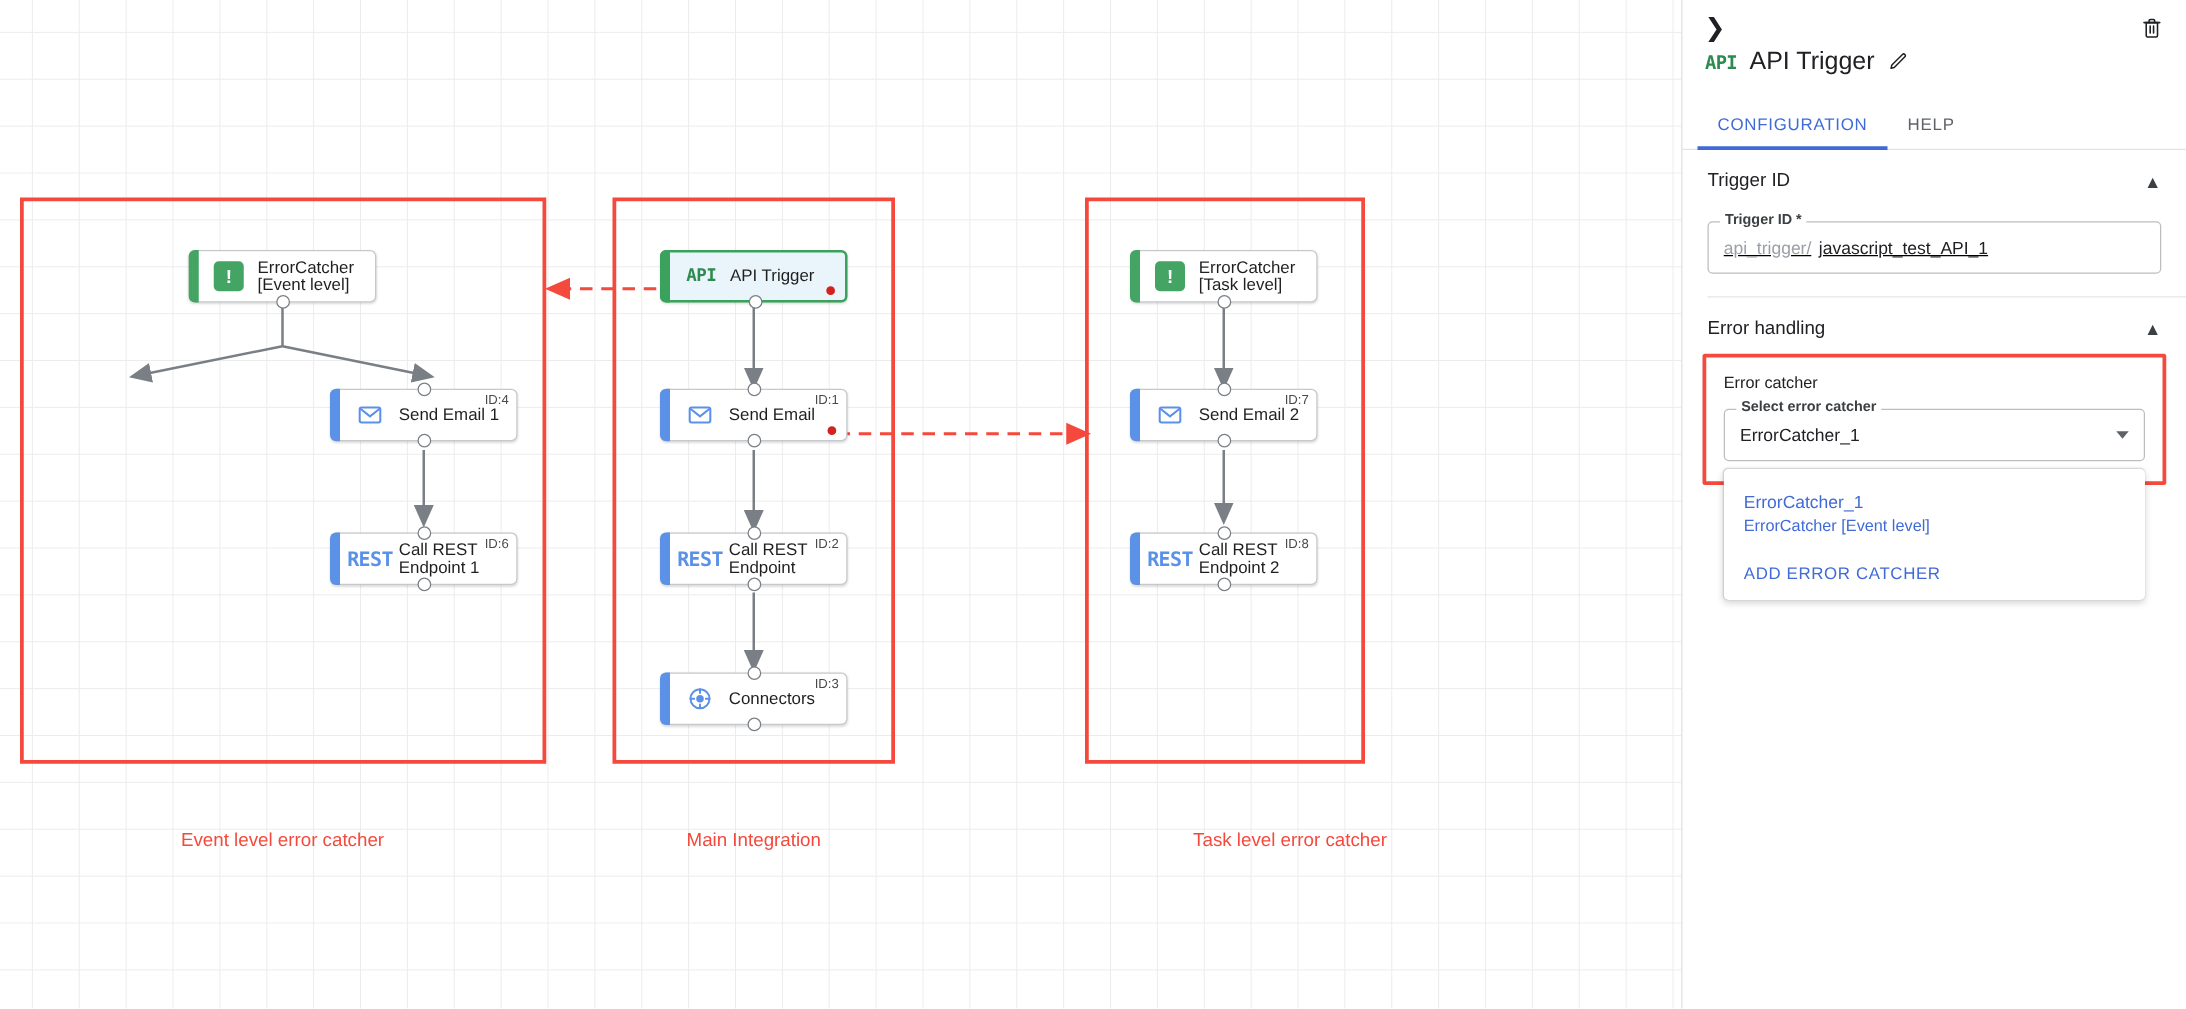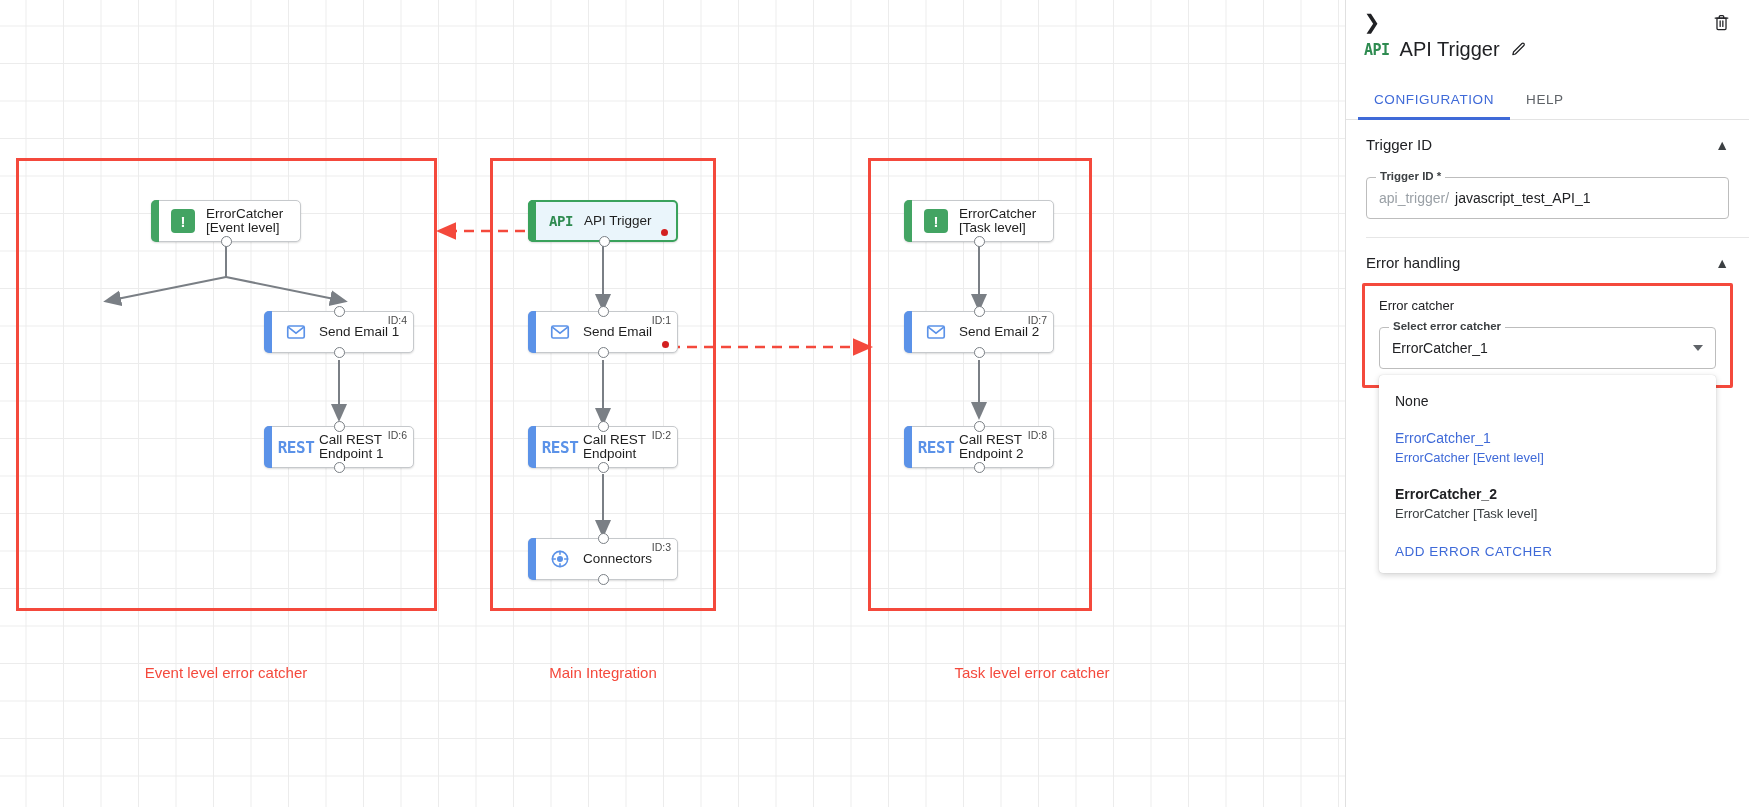--- a/index.html
+++ b/index.html
@@ -166,21 +166,21 @@
   }
   .chev { color: #3c4043; font-size: 14px; line-height: 1; }
   .section-body { padding: 0 20px 18px 20px; }
   .divider { height: 1px; background: #e6e6e6; margin: 0 0 0 20px; }
 
   
   .of-wrap { position: relative; margin-top: 12px; }
   .of-box {
     border: 1px solid #bdbdbd; border-radius: 4px;
     height: 42px; display: flex; align-items: center;
-    padding: 0 12px; background: #fff;
+    padding: 0 12px; background: #fff; text-decoration: underline;
   }
   .of-legend {
     position: absolute; top: -7px; left: 10px;
     background: #ffffff; padding: 0 4px;
     font-size: 11.5px; color: #3c4043;
     font-weight: bold;
   }
   .of-prefix { color: #9aa0a6; font-size: 14px; margin-right: 6px; }
   .of-value { color: #202124; font-size: 14px; }
 
@@ -453,30 +453,23 @@
       <div class="red-box-label">Error catcher</div>
 
       <div class="select-wrap">
         <div class="of-legend">Select error catcher</div>
         <div class="select-box">
           <span class="select-value">ErrorCatcher_1</span>
           <span class="select-arrow"></span>
         </div>
 
         <div class="dropdown">
-          <div class="dd-item">
-            <div class="dd-primary">None</div>
-          </div>
           <div class="dd-item selected">
             <div class="dd-primary">ErrorCatcher_1</div>
             <div class="dd-secondary">ErrorCatcher [Event level]</div>
           </div>
-          <div class="dd-item bold">
-            <div class="dd-primary">ErrorCatcher_2</div>
-            <div class="dd-secondary">ErrorCatcher [Task level]</div>
-          </div>
           <div class="dd-action">ADD ERROR CATCHER</div>
         </div>
       </div>
     </div>
 
   </div>
 </div>
 
 </body></html>

